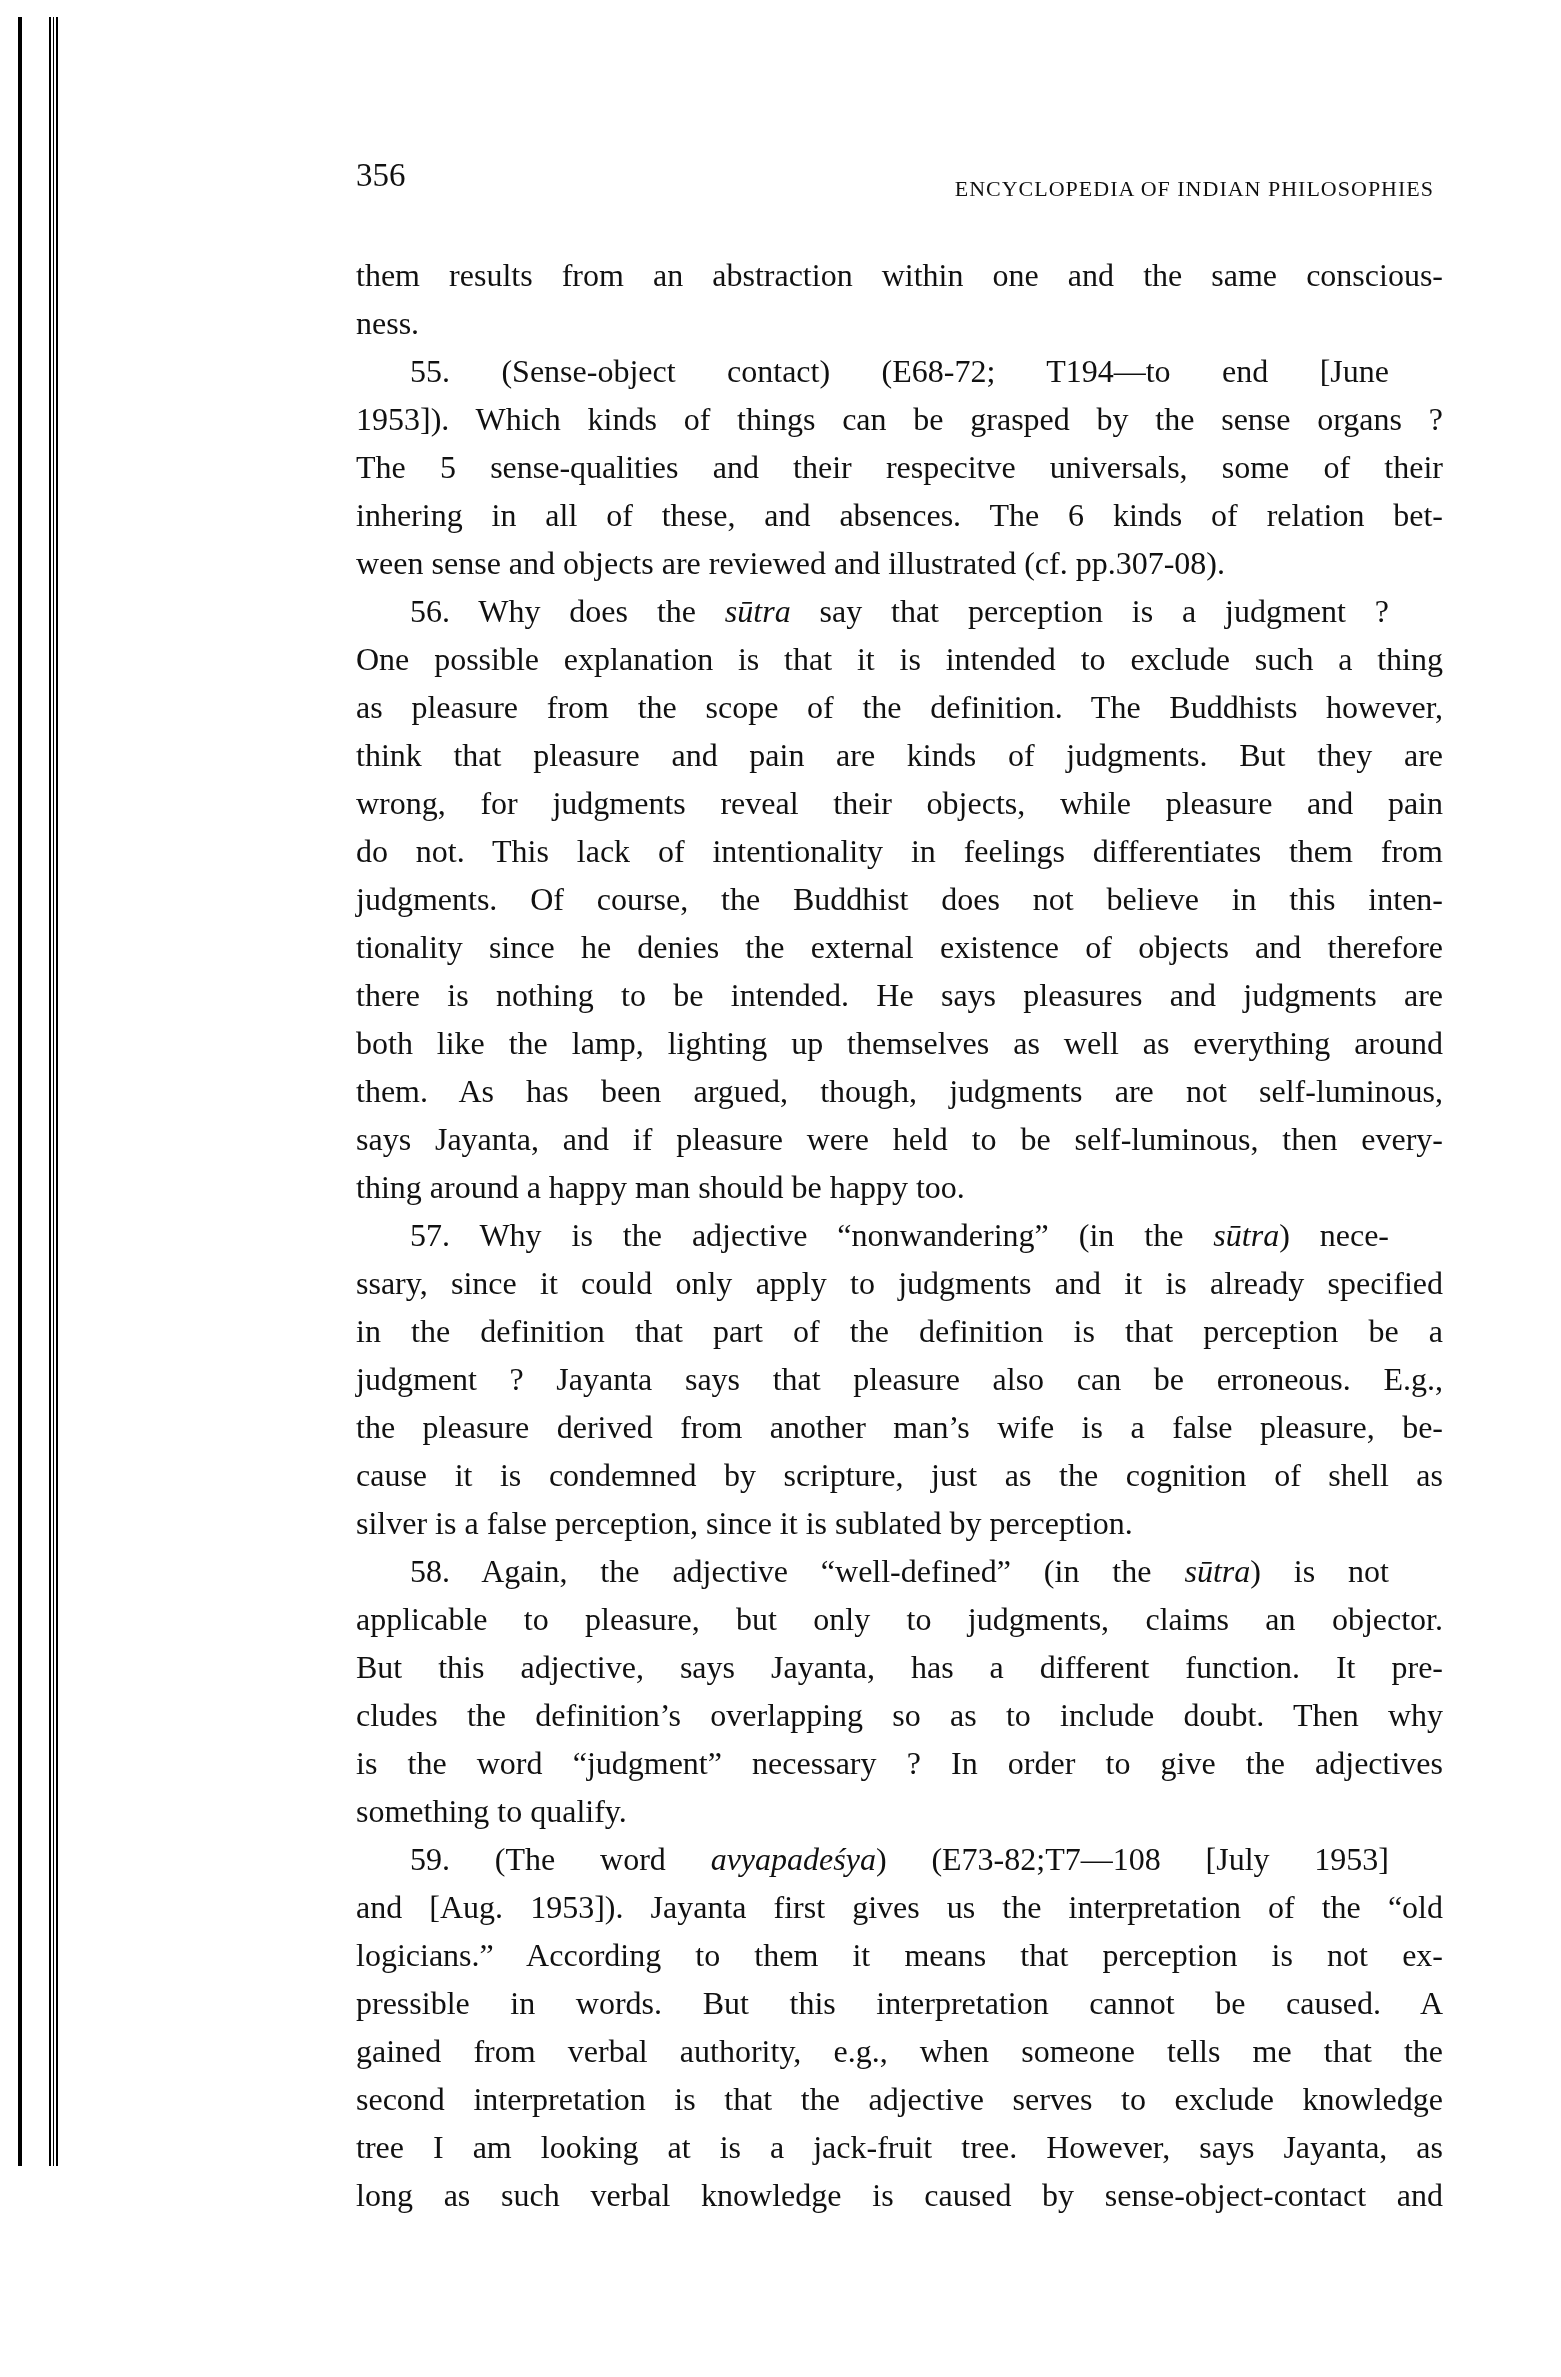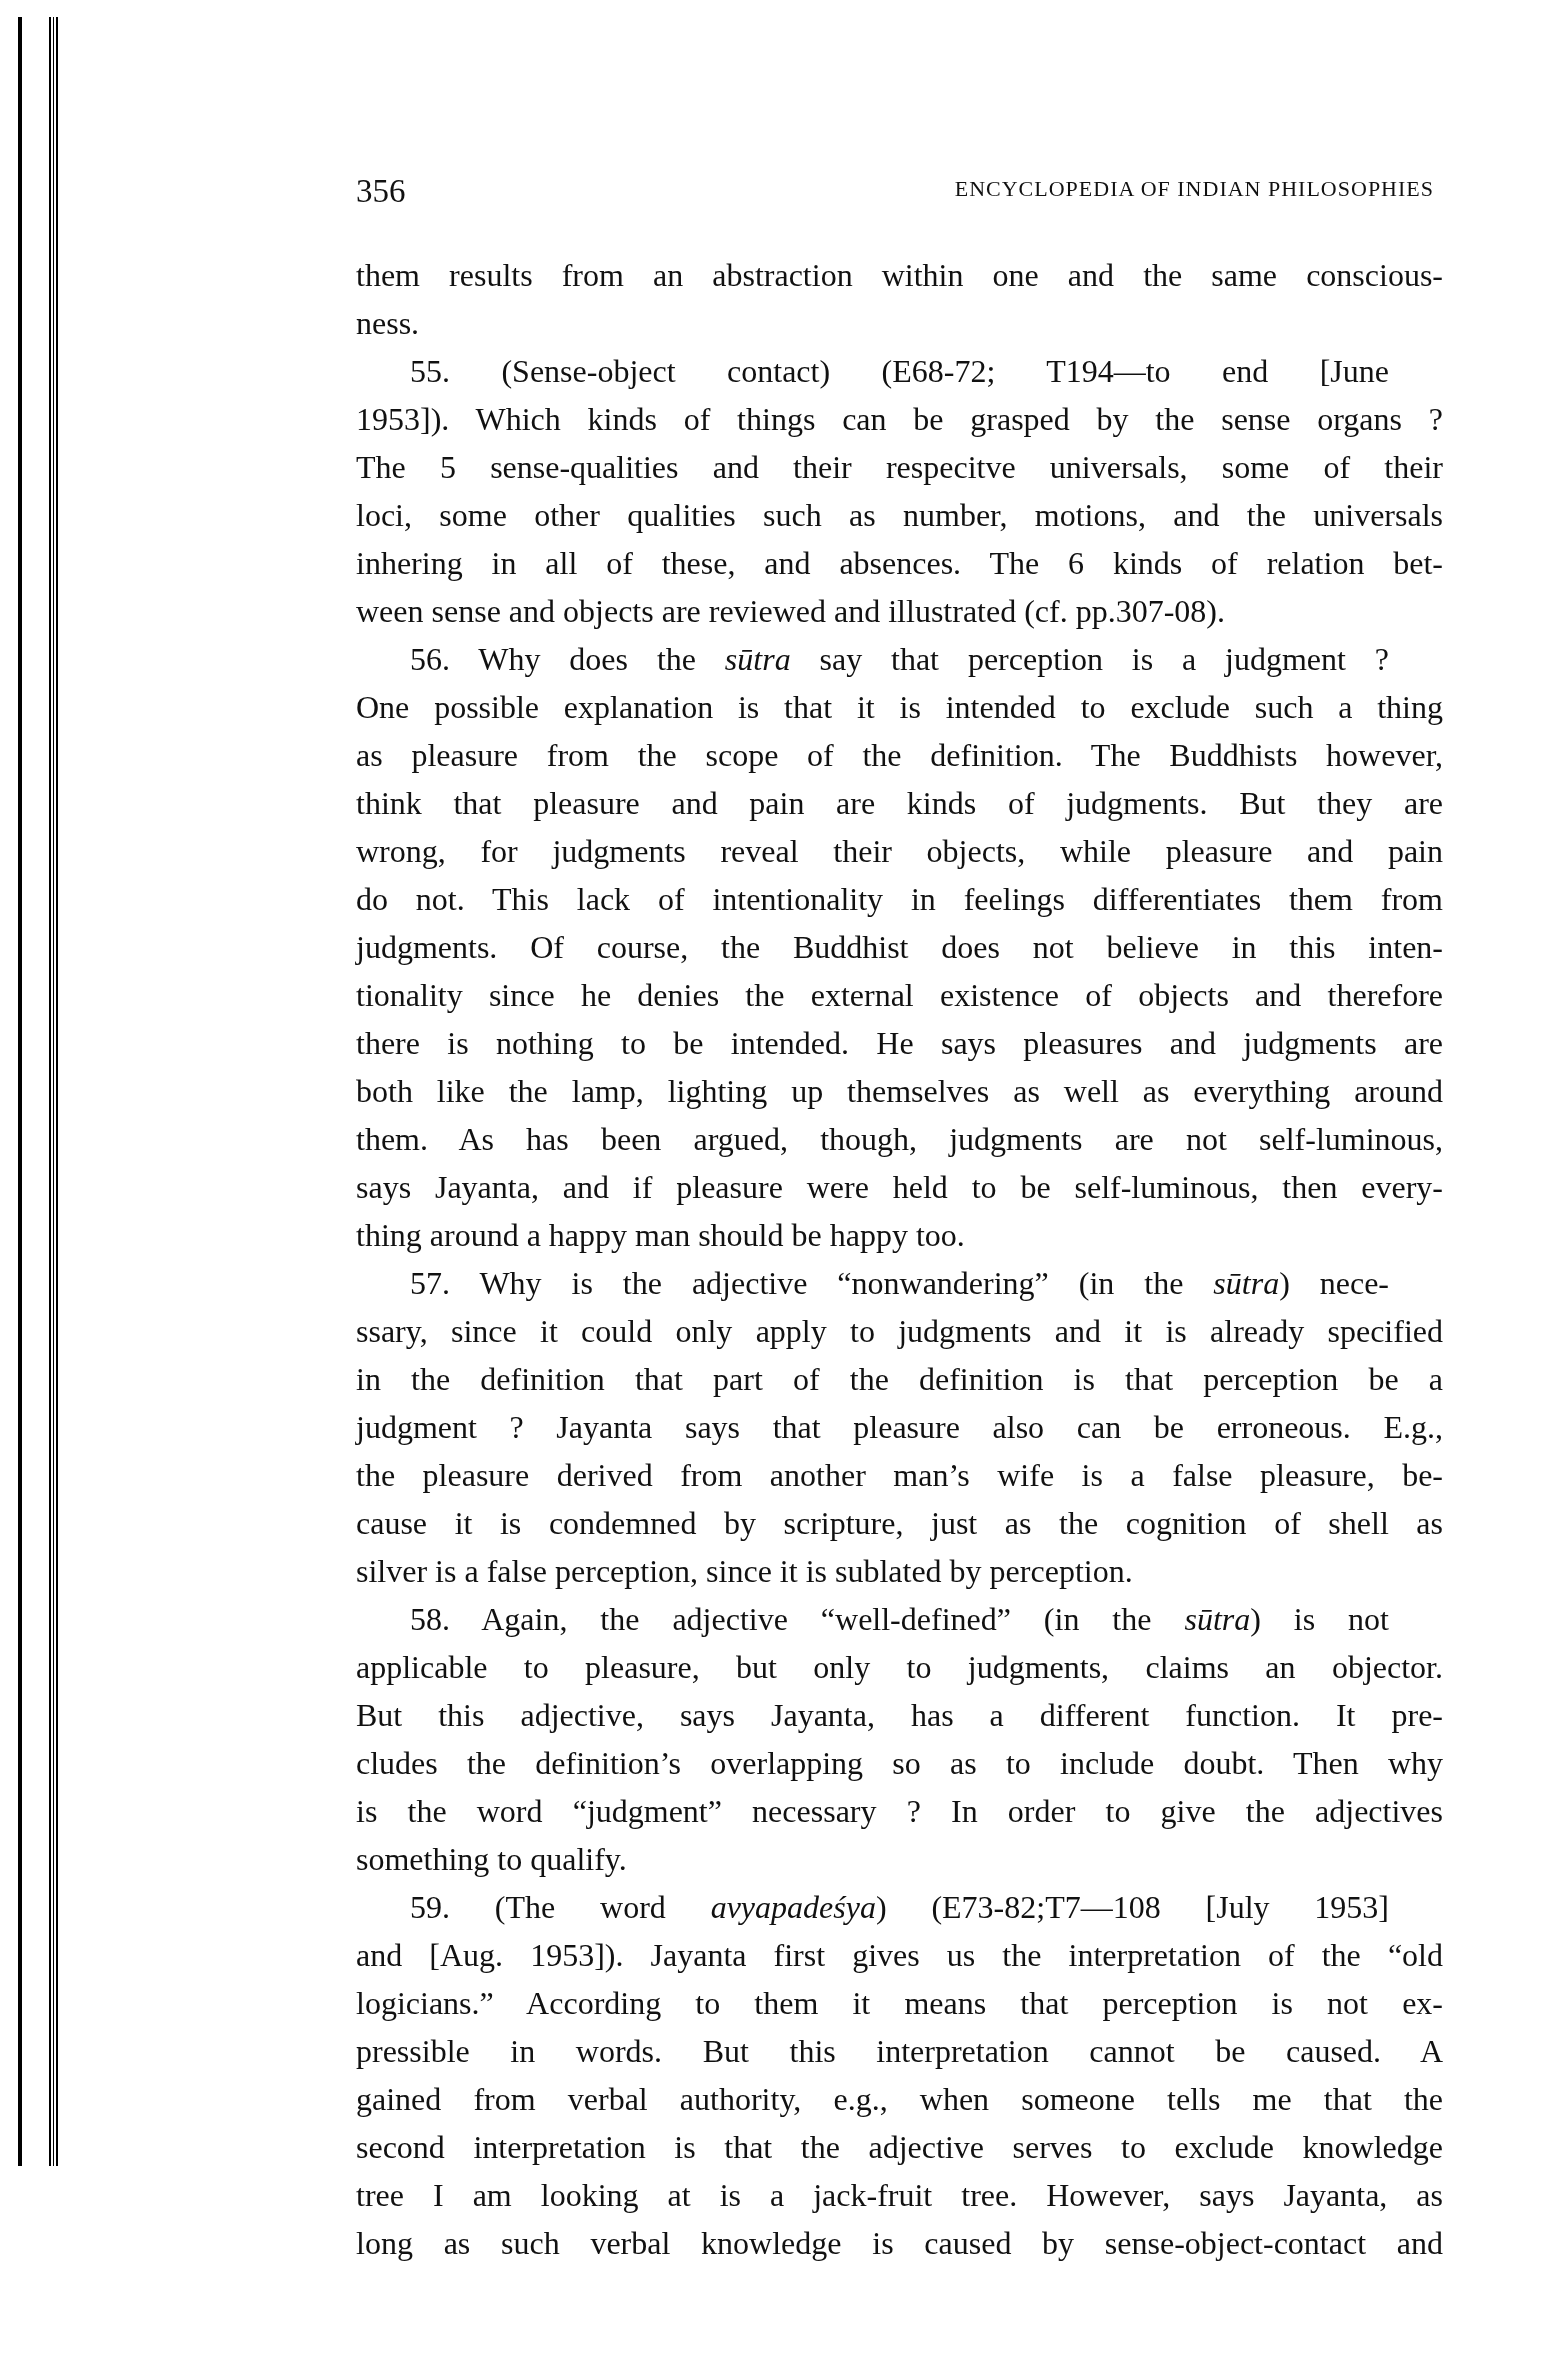--- a/index.html
+++ b/index.html
@@ -3,21 +3,21 @@
 <meta charset="utf-8">
 <style>
   html, body { margin: 0; padding: 0; background: #ffffff; }
   body { width: 1562px; height: 2377px; position: relative; overflow: hidden;
          font-family: "Liberation Serif", "DejaVu Serif", serif; color: #111; }
   .binding { position: absolute; top: 16.6px; bottom: 211px; background: #000; }
   .b1 { left: 18px; width: 3.8px; }
   .b2 { left: 49px; width: 1.9px; }
   .b3 { left: 53px; width: 1.3px; }
   .b4 { left: 56px; width: 1.9px; }
-  .page-number { position: absolute; left: 356px; top: 172px; font-size: 33px; line-height: 38px; }
+  .page-number { position: absolute; left: 356px; top: 156px; font-size: 33px; line-height: 38px; }
   .running-head { position: absolute; right: 128px; top: 175px; font-size: 22px;
                   letter-spacing: 1px; line-height: 28px; }
   .body { position: absolute; left: 356px; top: 251px; width: 1087px; }
   .line { display: block; height: 48px; line-height: 48px; font-size: 32px;
           text-align: justify; text-align-last: justify; white-space: nowrap; }
   .line.last { text-align-last: left; }
   .line.indent { padding-left: 54px; }
   .line > span { display: inline-block; width: 100%; text-align: justify; text-align-last: justify; white-space: normal; }
   .line.last > span { text-align-last: left; }
   .line.indent > span { width: calc(100% - 54px); }
@@ -33,21 +33,20 @@
 
 <div class="page-number">356</div>
 <div class="running-head">ENCYCLOPEDIA OF INDIAN PHILOSOPHIES</div>
 
 <div class="body" id="body">
     <div class="line"><span>them results from an abstraction within one and the same conscious-</span></div>
     <div class="line last"><span>ness.</span></div>
     <div class="line indent"><span>55. (Sense-object contact) (E68-72; T194—to end [June</span></div>
     <div class="line"><span>1953]). Which kinds of things can be grasped by the sense organs ?</span></div>
     <div class="line"><span>The 5 sense-qualities and their respecitve universals, some of their</span></div>
-    <div class="line"><span>loci, some other qualities such as number, motions, and the universals</span></div>
     <div class="line"><span>inhering in all of these, and absences. The 6 kinds of relation bet-</span></div>
     <div class="line last"><span>ween sense and objects are reviewed and illustrated (cf. pp.307-08).</span></div>
     <div class="line indent"><span><span>56. Why does the </span><span class="it">sūtra</span><span> say that perception is a judgment ?</span></span></div>
     <div class="line"><span>One possible explanation is that it is intended to exclude such a thing</span></div>
     <div class="line"><span>as pleasure from the scope of the definition. The Buddhists however,</span></div>
     <div class="line"><span>think that pleasure and pain are kinds of judgments. But they are</span></div>
     <div class="line"><span>wrong, for judgments reveal their objects, while pleasure and pain</span></div>
     <div class="line"><span>do not. This lack of intentionality in feelings differentiates them from</span></div>
     <div class="line"><span>judgments. Of course, the Buddhist does not believe in this inten-</span></div>
     <div class="line"><span>tionality since he denies the external existence of objects and therefore</span></div>

